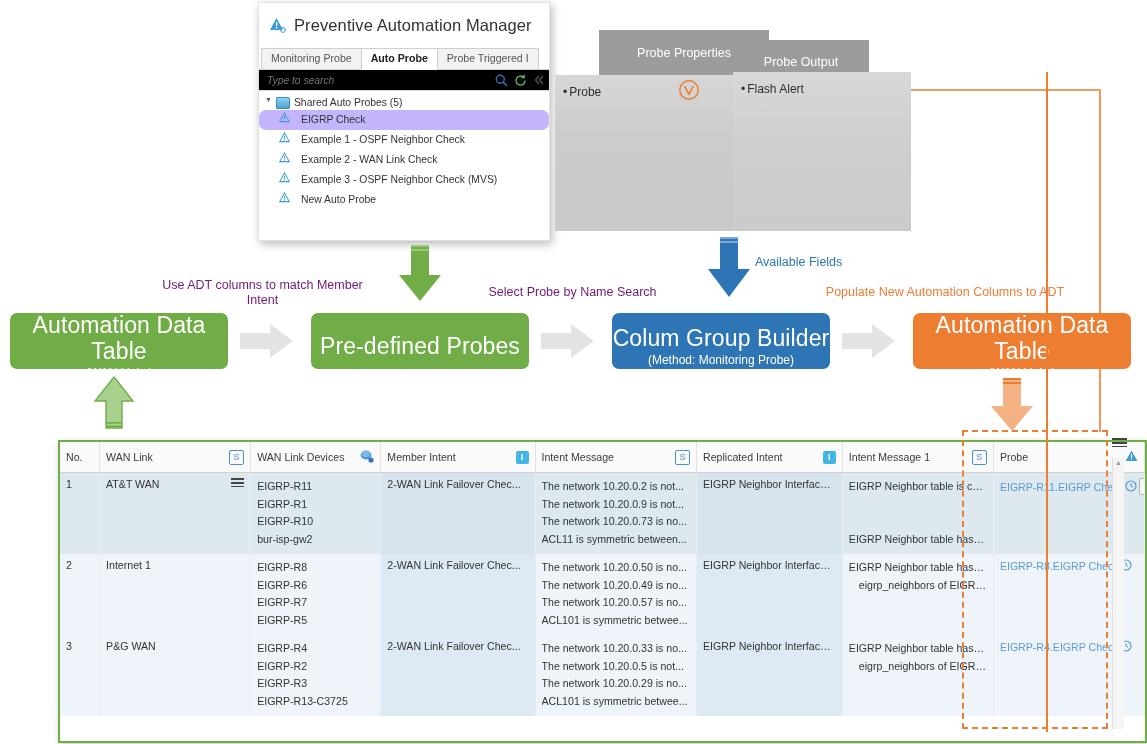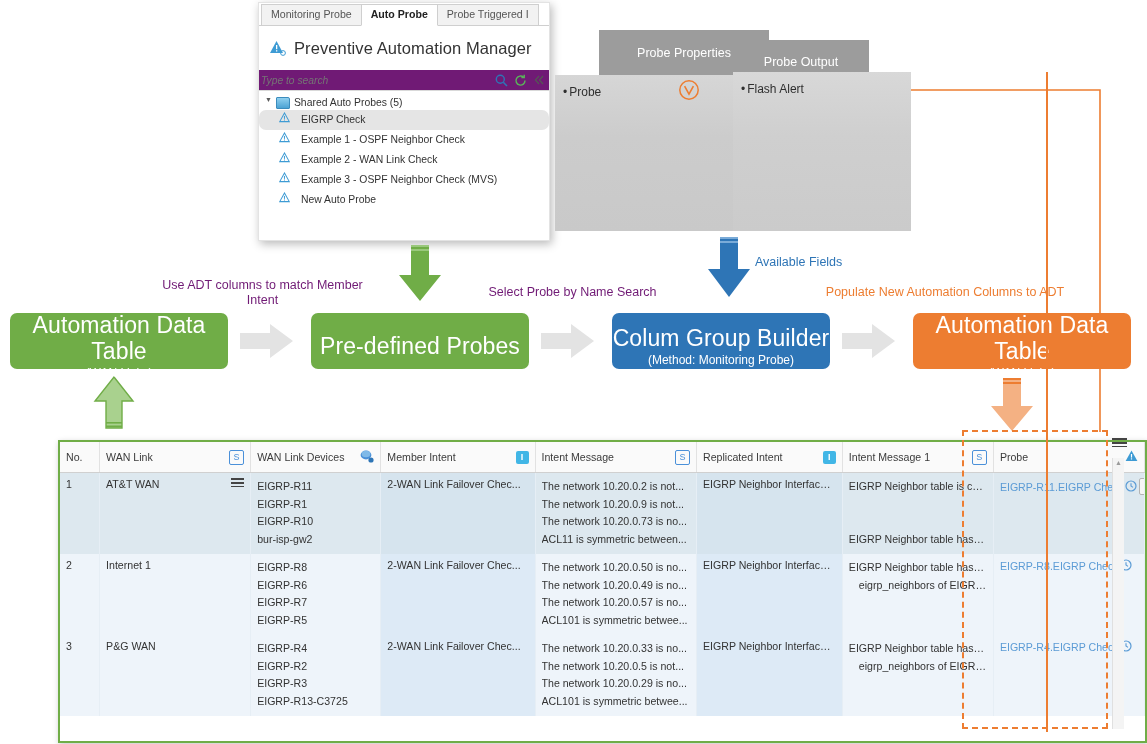--- a/index.html
+++ b/index.html
@@ -30,35 +30,35 @@
   #pam-tabs{display:flex;height:22px;border-bottom:1px solid #cfcfcf;padding-left:2px;align-items:flex-end;}
   .pam-tab{
     font-size:10.6px;color:#555;padding:3px 9px 4px 9px;
     border:1px solid #cfcfcf;border-bottom:none;background:#f2f2f2;
     margin-right:-1px;white-space:nowrap;line-height:13px;
   }
   .pam-tab.active{background:#fff;color:#222;position:relative;z-index:3;border-bottom:1px solid #fff;margin-bottom:-1px;font-weight:bold;}
 
   #pam-searchbar{
     height:20px;display:flex;align-items:center;
-    border-bottom:1px solid #d9d9d9;padding:0 4px 0 0;background:#701a75;
+    border-bottom:1px solid #d9d9d9;padding:0 4px 0 6px;background:#000000;
   }
   #pam-search-input{
     flex:1;border:none;outline:none;font-size:10.3px;font-style:italic;color:#9b9b9b;
     font-family:"Liberation Sans", sans-serif;background:transparent;
   }
   .sb-icon{margin-left:6px;cursor:pointer;display:flex;align-items:center;}
 
   #pam-tree{padding:5px 0 0 0;font-size:10.4px;}
   .tree-root{display:flex;align-items:flex-start;gap:4px;padding:1px 0 1px 6px;color:#333;}
   .caret{font-size:7px;color:#5b5b5b;transform:translateY(-1px);}
   .folder{width:12px;height:10px;background:linear-gradient(#8fd0ef,#4ba3d4);border-radius:1px 2px 1px 1px;display:inline-block;
           border:1px solid #3b8cbd;}
   .tree-item{display:flex;align-items:center;gap:5px;padding:2px 0 2px 20px;color:#333;}
-  .tree-item.selected{background:#e5e5e5;border-radius:7px;}
+  .tree-item.selected{background:#c4b5fd;border-radius:7px;}
   .tree-item .lbl{line-height:12px;}
 
   
   .panel-head{
     color:#fff;font-size:12.5px;display:flex;align-items:center;justify-content:center;
     background:#9c9c9c;
   }
   .panel-body{
     background:linear-gradient(to bottom,#d6d6d6,#cccccc 40%,#c9c9c9);
     font-size:12px;color:#2f2f2f;padding:10px 0 0 8px;
@@ -173,37 +173,37 @@
   .sc-arrow{font-size:7px;color:#9a9a9a;text-align:center;line-height:10px;}
 </style>
 </head>
 <body>
 
 <svg class="abs" id="orange-connector" viewBox="0 0 420 370">
   <polyline points="10,18 410,18 410,360" fill="none" stroke="#ed7d31" stroke-width="1.6"></polyline>
 </svg>
 
 <div class="abs" id="pam-dialog">
-
-  <div id="pam-tabs">
-    <div class="pam-tab">Monitoring Probe</div>
-    <div class="pam-tab active">Auto Probe</div>
-    <div class="pam-tab">Probe Triggered I</div>
-  </div>
 
   <div id="pam-titlebar">
     <span class="warn-glyph">
       <svg width="17" height="16" viewBox="0 0 17 16">
         <path d="M7.5 1 L14 13 L1 13 Z" fill="#3e9bd4"></path>
         <rect x="7" y="5" width="1.3" height="4.2" fill="#fff"></rect>
         <rect x="7" y="10.2" width="1.3" height="1.3" fill="#fff"></rect>
         <circle cx="14" cy="13" r="2.4" fill="none" stroke="#3e9bd4" stroke-width="1"></circle>
       </svg>
     </span>
     <span id="pam-title">Preventive Automation Manager</span>
+  </div>
+
+  <div id="pam-tabs">
+    <div class="pam-tab">Monitoring Probe</div>
+    <div class="pam-tab active">Auto Probe</div>
+    <div class="pam-tab">Probe Triggered I</div>
   </div>
 
   <div id="pam-searchbar">
     <input id="pam-search-input" placeholder="Type to search" style="">
     <span class="sb-icon">
       <svg width="13" height="13" viewBox="0 0 13 13">
           <circle cx="5.3" cy="5.3" r="4" fill="none" stroke="#2e75b6" stroke-width="1.4"></circle>
           <line x1="8.3" y1="8.3" x2="12" y2="12" stroke="#2e75b6" stroke-width="1.6"></line>
         </svg>
     </span>

